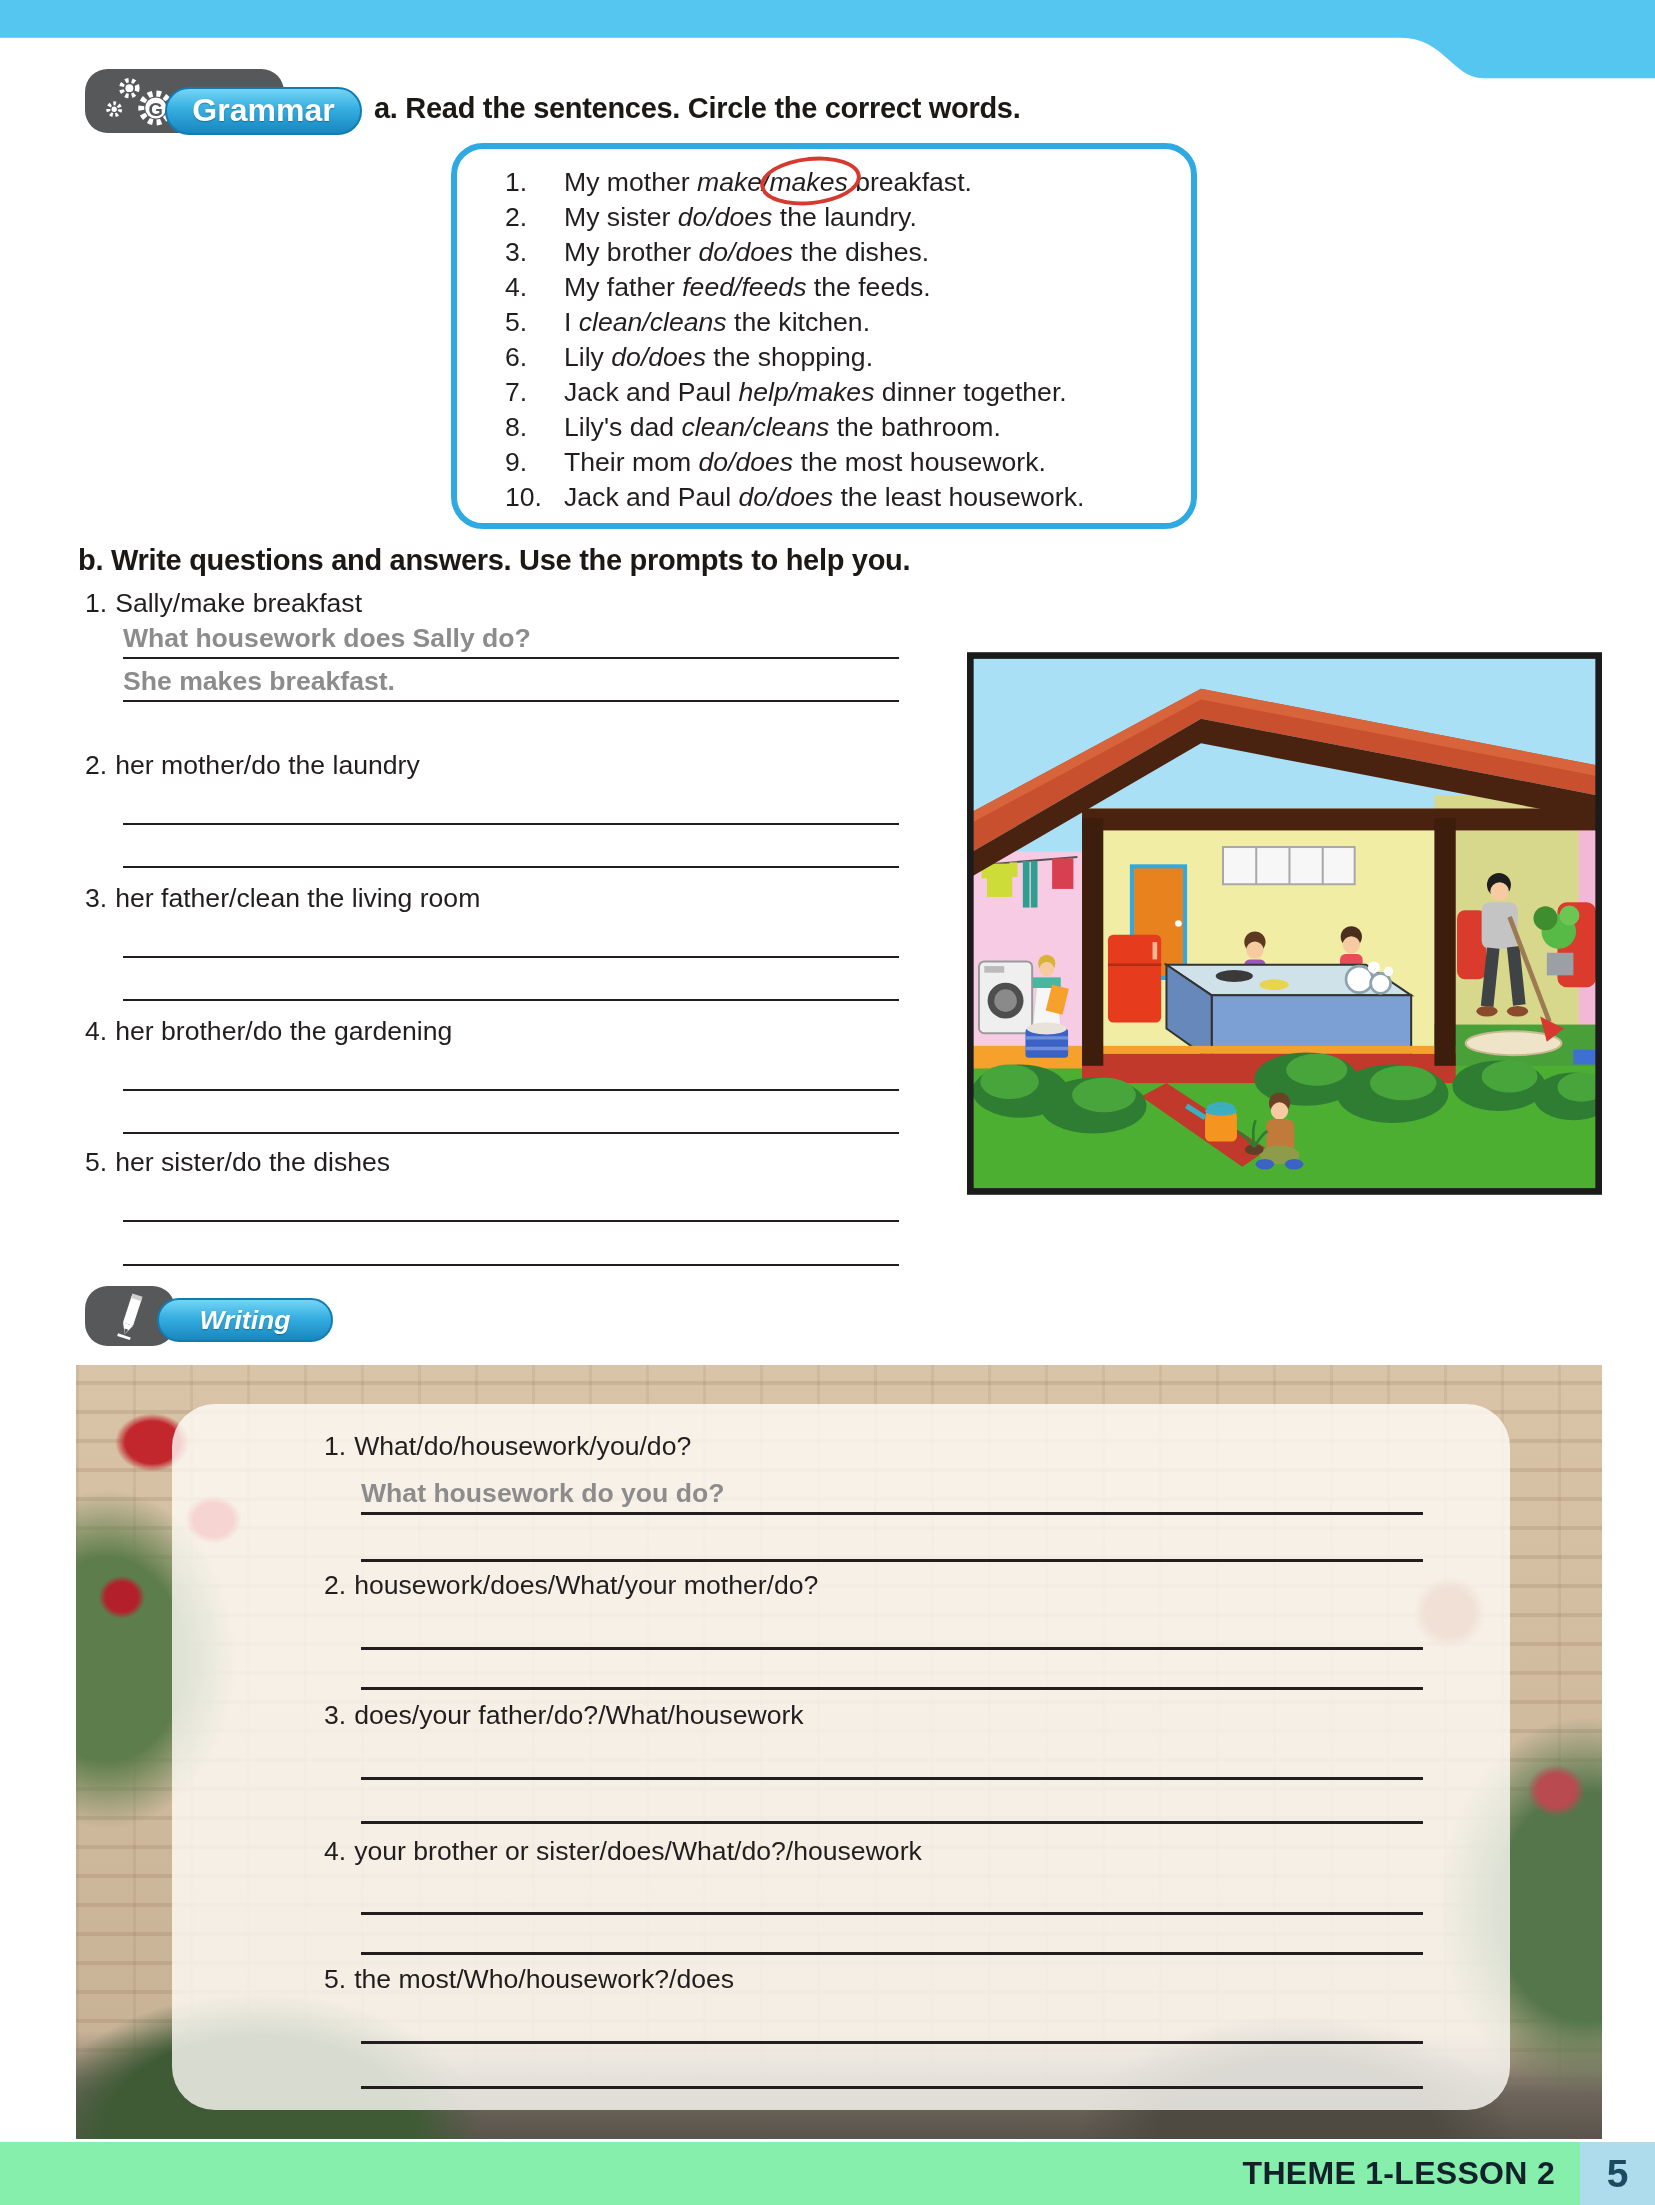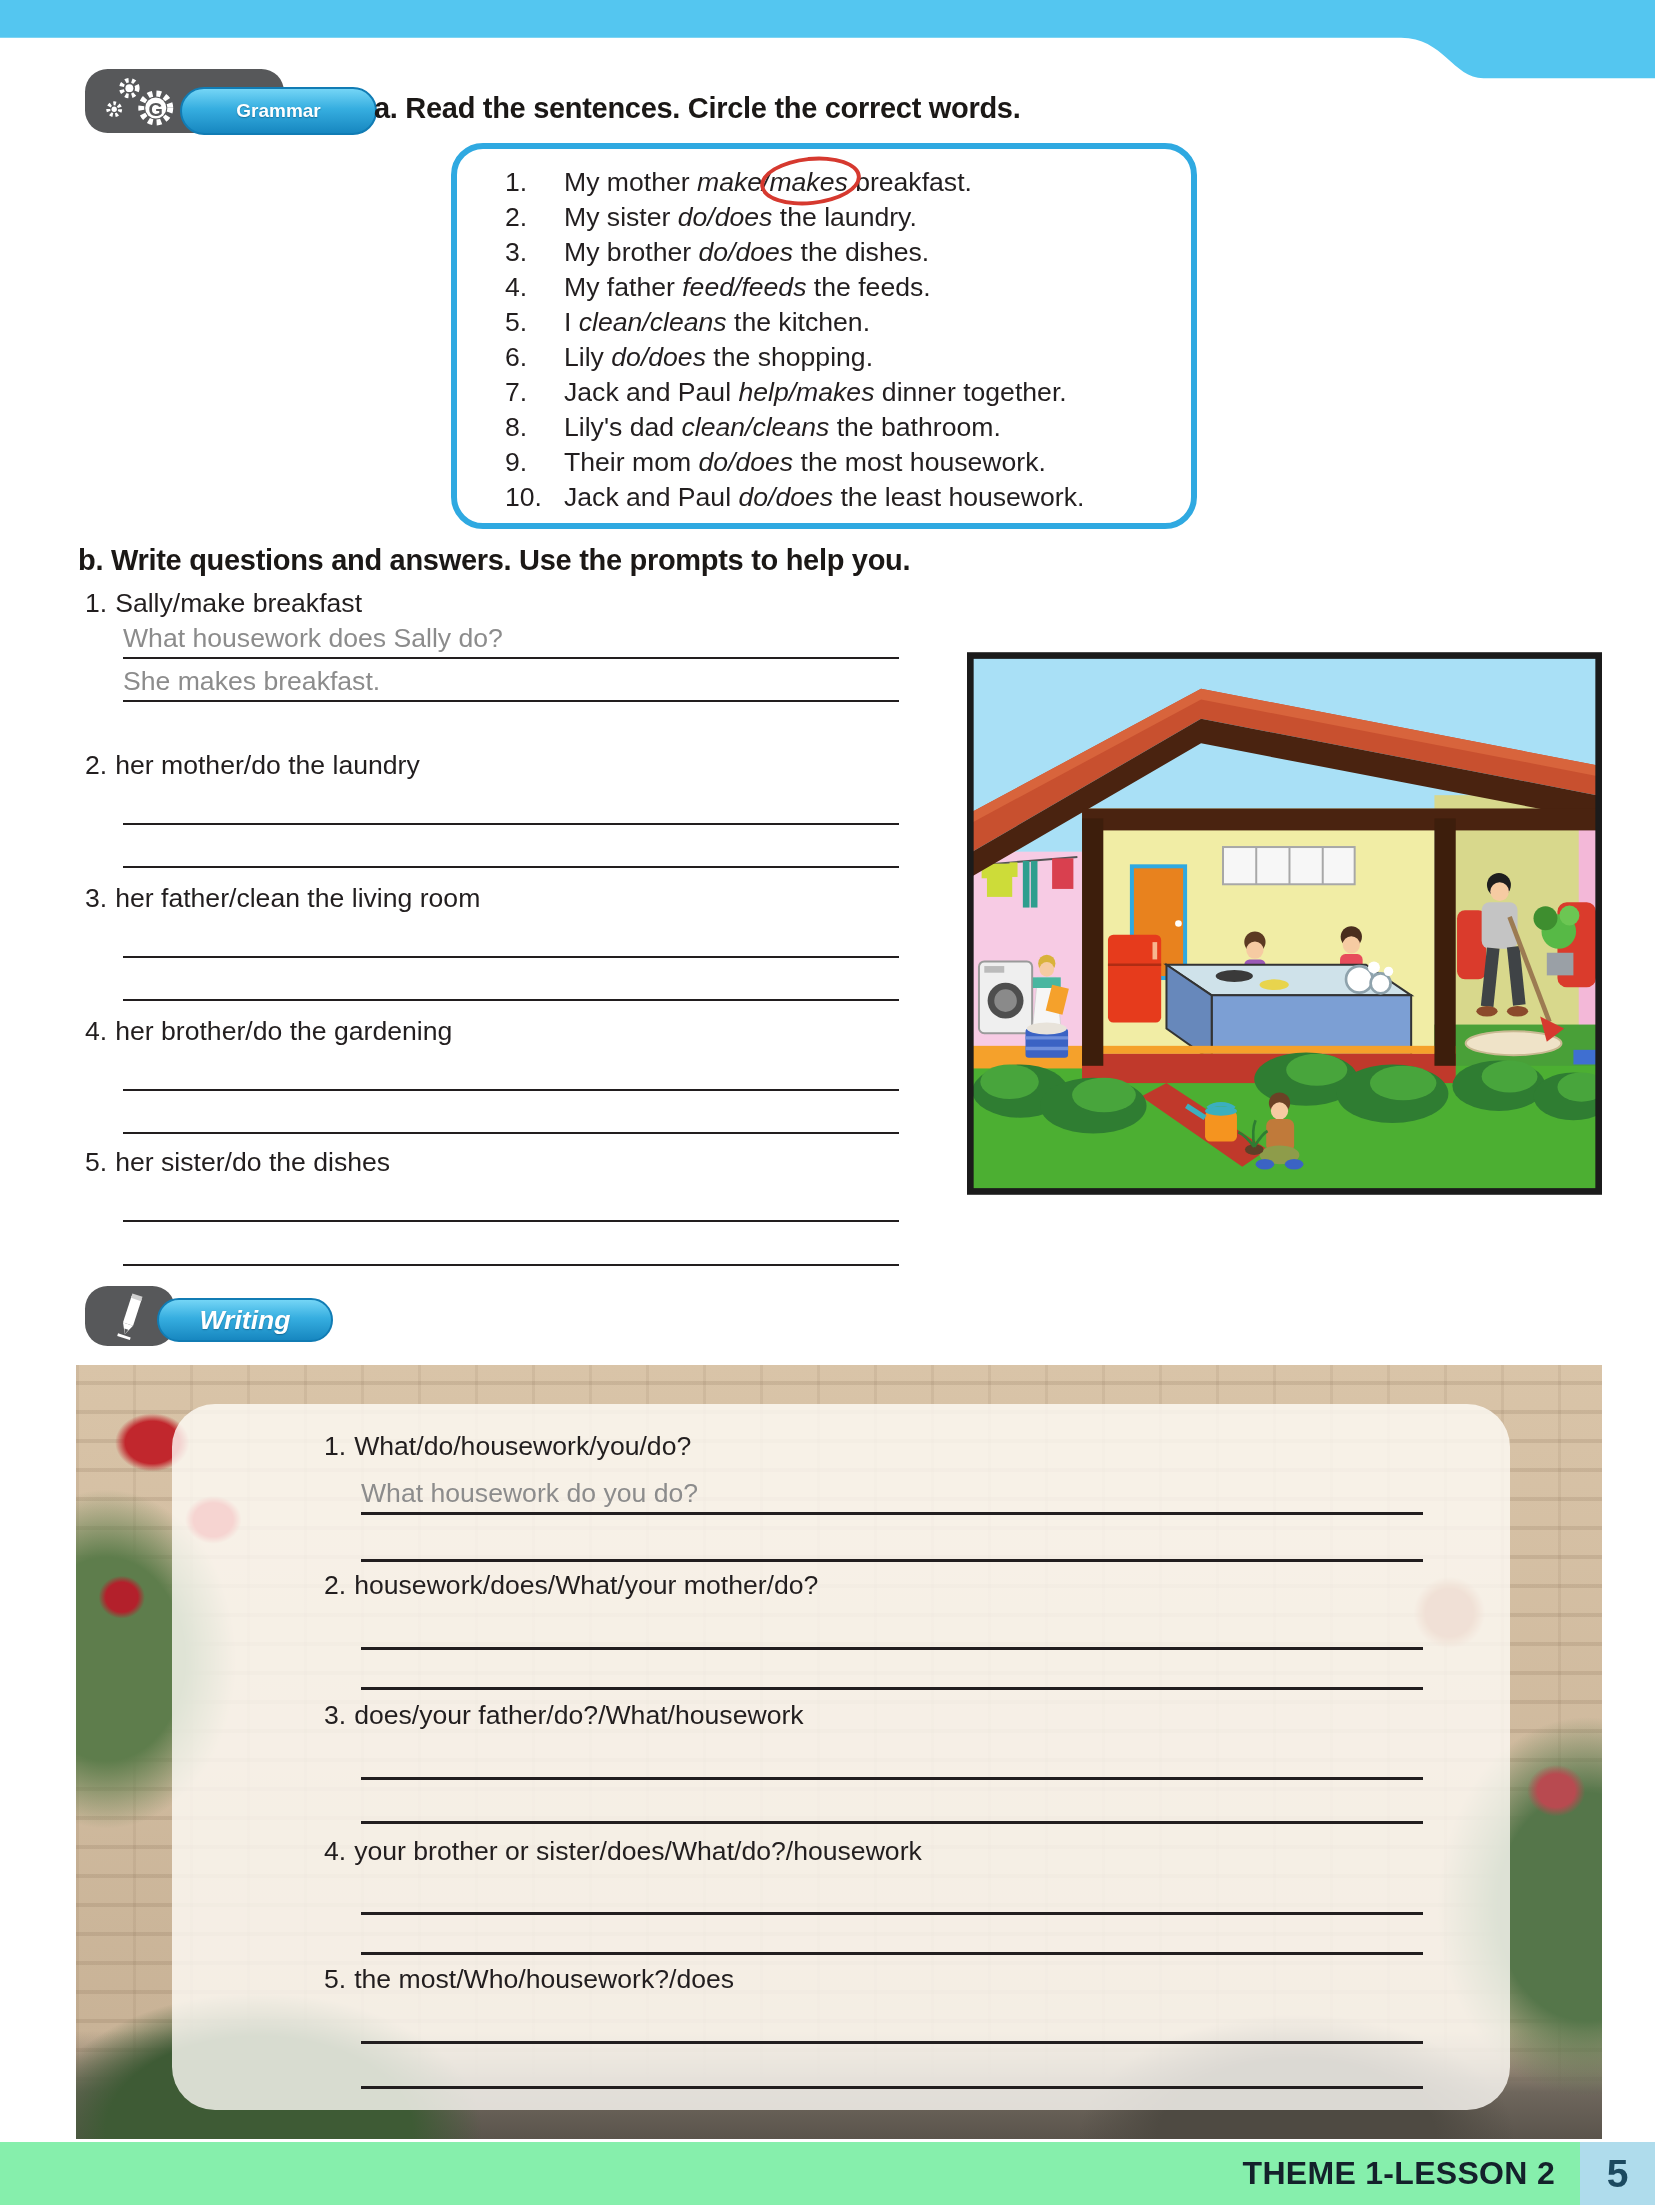--- a/index.html
+++ b/index.html
@@ -32,21 +32,21 @@
   .gs-row{height:35px;display:flex;align-items:center;font-size:26.6px;}
   .gs-num{width:59px;flex:0 0 59px;}
   .it{font-style:italic;}
   .circled{position:relative;display:inline-block;}
   .circled::after{content:"";position:absolute;left:-9.3px;right:-13.3px;top:-10px;bottom:-6.6px;
         border:4.7px solid #D6392F;border-radius:50%;transform:rotate(-6deg);}
 
   
   .witem{position:absolute;font-size:26.6px;display:flex;}
   .witem .num{margin-right:8px;}
-  .ansline{position:absolute;border-bottom:2.7px solid #221E1F;display:flex;align-items:flex-end;box-sizing:border-box;}
+  .ansline{position:absolute;border-bottom:2.7px solid #221E1F;display:flex;align-items:flex-end;box-sizing:border-box;font-weight:bold;}
   .ansline .ghost{color:#8C8C8C;font-size:26.6px;line-height:1;padding-bottom:5.3px;}
   .ansline.thick{border-bottom-width:3.3px;}
 
   
   .photo{position:absolute;left:76px;top:1365px;width:1526px;height:774px;
       background:
         radial-gradient(60px 47px at 5% 10%,#C1272D 0 45%,rgba(193,39,45,0) 62%),
         radial-gradient(47px 40px at 9% 20%,#D23438 0 42%,rgba(210,52,56,0) 60%),
         radial-gradient(40px 37px at 3% 30%,#B3202B 0 40%,rgba(179,32,43,0) 58%),
         radial-gradient(53px 47px at 97% 55%,#B84A50 0 35%,rgba(184,74,80,0) 55%),
@@ -75,21 +75,21 @@
     <div class="blob" style="left:0;top:1.3px;width:199px;height:64px;"></div>
     <svg style="position:absolute;left:6.6px;top:2.7px;" width="113" height="62" viewBox="0 0 170 94">
       <circle cx="96" cy="56" r="22" fill="none" stroke="#fff" stroke-width="9" stroke-dasharray="7 6"></circle>
       <circle cx="96" cy="56" r="16" fill="#fff"></circle>
       <text x="96" y="68" font-size="28" font-weight="bold" text-anchor="middle" fill="#57585A" font-family="Liberation Sans,sans-serif">G</text>
       <circle cx="56" cy="26" r="12" fill="none" stroke="#fff" stroke-width="7" stroke-dasharray="5 5"></circle>
       <circle cx="56" cy="26" r="6" fill="#fff"></circle>
       <circle cx="33" cy="58" r="9" fill="none" stroke="#fff" stroke-width="6" stroke-dasharray="4 4"></circle>
       <circle cx="33" cy="58" r="4" fill="#fff"></circle>
     </svg>
-    <div class="pill" style="left:95px;top:18.6px;width:193px;height:44px;font-size:19px;">
+    <div class="pill" style="left:80px;top:18.6px;width:193px;height:44px;font-size:32px;">
       <span>Grammar</span>
     </div>
   </div>
 
   <div class="h1" style="left:374px;top:92px;">a. Read the sentences. Circle the correct words.</div>
 
   <div class="gbox">
     <div id="gslist">
         <div class="gs-row">
           <span class="gs-num">1.</span>

